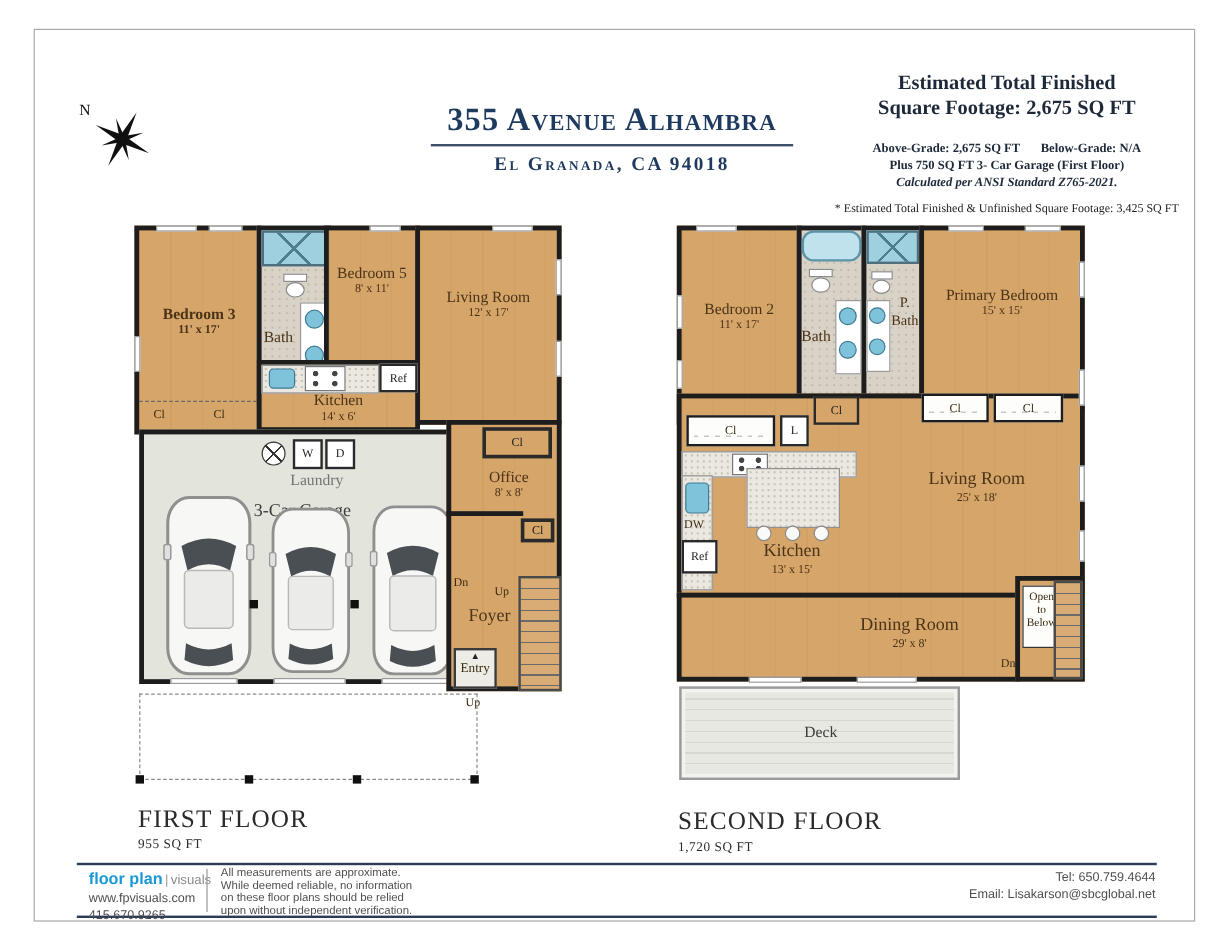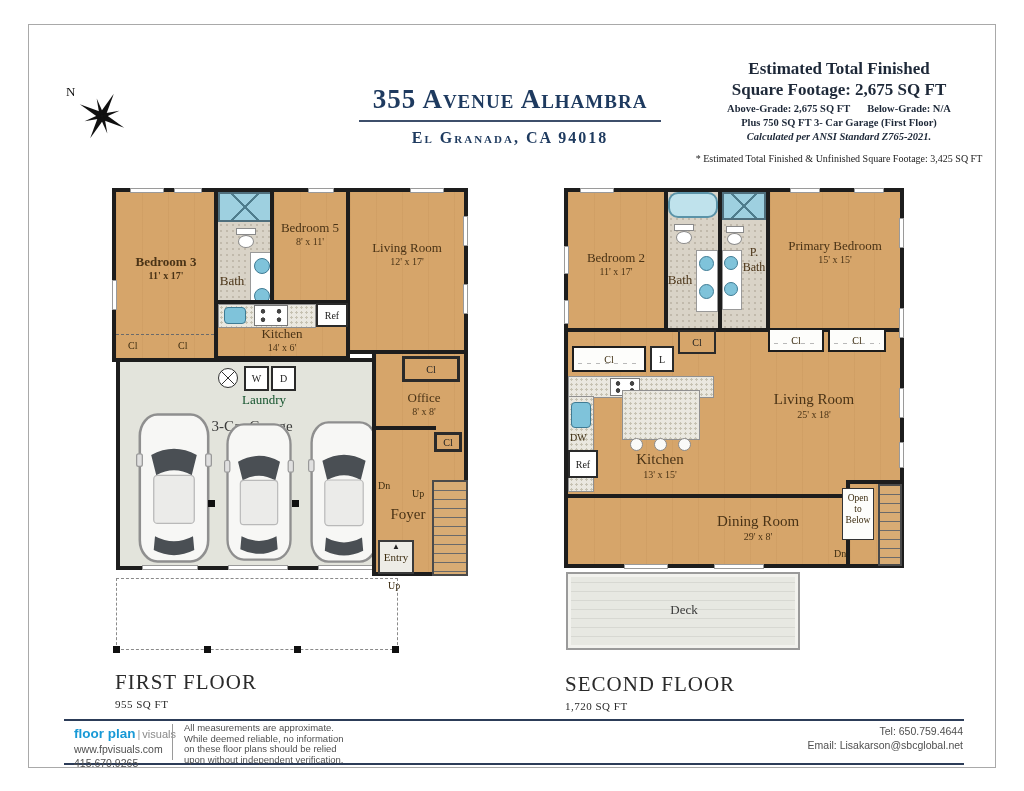--- a/index.html
+++ b/index.html
@@ -121,21 +121,21 @@
   </svg>
 
   <div class="abs addr-wrap" style="left:320px;top:84px;width:380px;">
     <div class="addr">355 Avenue Alhambra</div>
     <div class="city">El Granada, CA 94018</div>
   </div>
 
   <div class="abs sumwrap" style="left:688px;top:58px;width:302px;">
     <div class="sum-big">Estimated Total Finished</div>
     <div class="sum-big">Square Footage: 2,675 SQ FT</div>
-    <div class="sum-small" style="margin-top:2px;">
+    <div class="sum-small" style="margin-top:18px;">
       <span>Above-Grade: 2,675 SQ FT</span>
       <span style="display:inline-block;width:12px;"></span>
       <span>Below-Grade: N/A</span>
     </div>
     <div class="sum-small">Plus 750 SQ FT 3- Car Garage (First Floor)</div>
     <div class="sum-small sum-italic">Calculated per ANSI Standard Z765-2021.</div>
     <div class="sum-foot">* Estimated Total Finished &amp; Unfinished Square Footage: 3,425 SQ FT</div>
   </div>
 
   <div class="plan" style="left:112px;top:188px;width:356px;height:480px;">
@@ -179,21 +179,21 @@
     <div class="tagbox" style="left:204px;top:115px;width:32px;height:24px;">Ref</div>
     <div class="rlabel" style="left:170px;top:152px;">
       <span class="rname">Kitchen</span>
       <span class="rdims">14' x 6'</span>
     </div>
 
     <div class="room grg" style="left:4px;top:170px;width:282px;height:212px;"></div>
     <div class="circlex" style="left:106px;top:180px;width:20px;height:20px;"></div>
     <div class="tagbox" style="left:132px;top:178px;width:25px;height:25px;">W</div>
     <div class="tagbox" style="left:159px;top:178px;width:25px;height:25px;">D</div>
-    <div class="rlabel" style="left:152px;top:212px;color:#14532d;">
+    <div class="rlabel" style="left:152px;top:212px;color:#737373;">
       <span class="rname">Laundry</span>
     </div>
     <div class="rlabel" style="left:140px;top:238px;color:#3a3a3a;">
       <span class="rname big">3-Car Garage</span>
     </div>
     <svg class="abs" style="left:22px;top:224px;" width="80" height="152" viewBox="0 0 60 120">
         <use href="#car-top"></use>
       </svg>
     <svg class="abs" style="left:112px;top:232px;" width="70" height="144" viewBox="0 0 60 120">
         <use href="#car-top"></use>
@@ -312,21 +312,21 @@
     <div class="rlabel" style="left:96px;top:278px;">
       <span class="rname big">Kitchen</span>
       <span class="rdims">13' x 15'</span>
     </div>
 
     <div class="rlabel" style="left:150px;top:340px;margin-left:44px;">
       <span class="rname big">Dining Room</span>
       <span class="rdims">29' x 8'</span>
     </div>
 
-    <div class="openbox" style="left:278px;top:300px;width:32px;height:52px;">
+    <div class="openbox" style="left:288px;top:300px;width:32px;height:52px;">
       <span style="display:block;">Open</span>
       <span style="display:block;">to</span>
       <span style="display:block;">Below</span>
     </div>
     <div class="stairs" style="left:314px;top:296px;width:24px;height:82px;"></div>
     <span class="smalllbl" style="left:270px;top:360px;">Dn</span>
 
     <div class="deck" style="left:2px;top:384px;width:234px;height:78px;"></div>
     <div class="rlabel" style="left:120px;top:422px;color:#3a3a3a;">
       <span class="rname">Deck</span>

